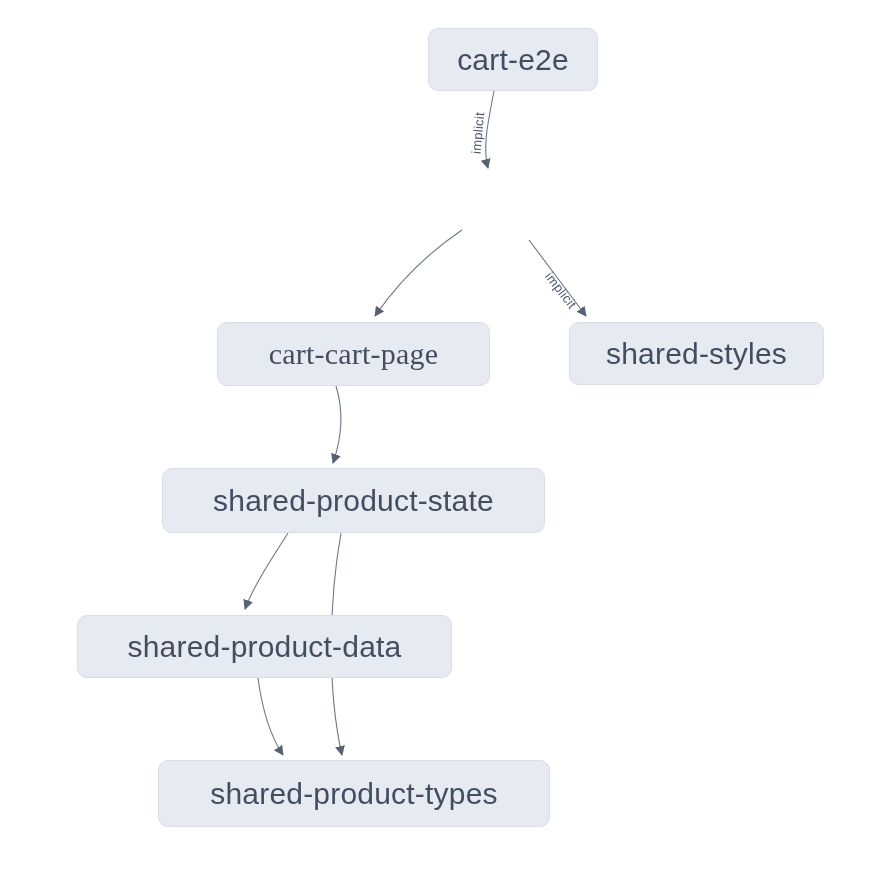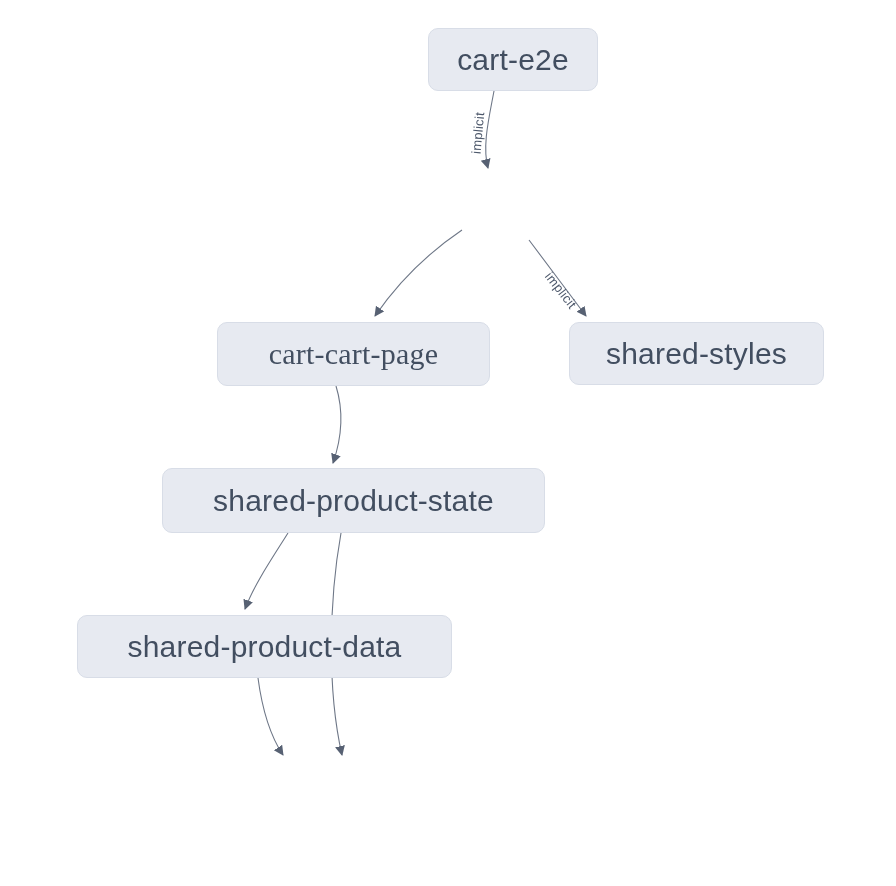--- a/index.html
+++ b/index.html
@@ -88,13 +88,16 @@
     </div>
     <div class="node" style="left: 569px; top: 322px; width: 255px; height: 63px;">
       <span class="node-label">shared-styles</span>
     </div>
     <div class="node" style="left: 162px; top: 468px; width: 383px; height: 65px;">
       <span class="node-label">shared-product-state</span>
     </div>
     <div class="node" style="left: 45px; top: 615px; width: 375px; height: 63px; margin-left: 32px;">
       <span class="node-label">shared-product-data</span>
     </div>
+    <div class="node" style="left: 158px; top: 760px; width: 392px; height: 67px;">
+      <span class="node-label">shared-product-types</span>
+    </div>
   </div>
 
 </body></html>

